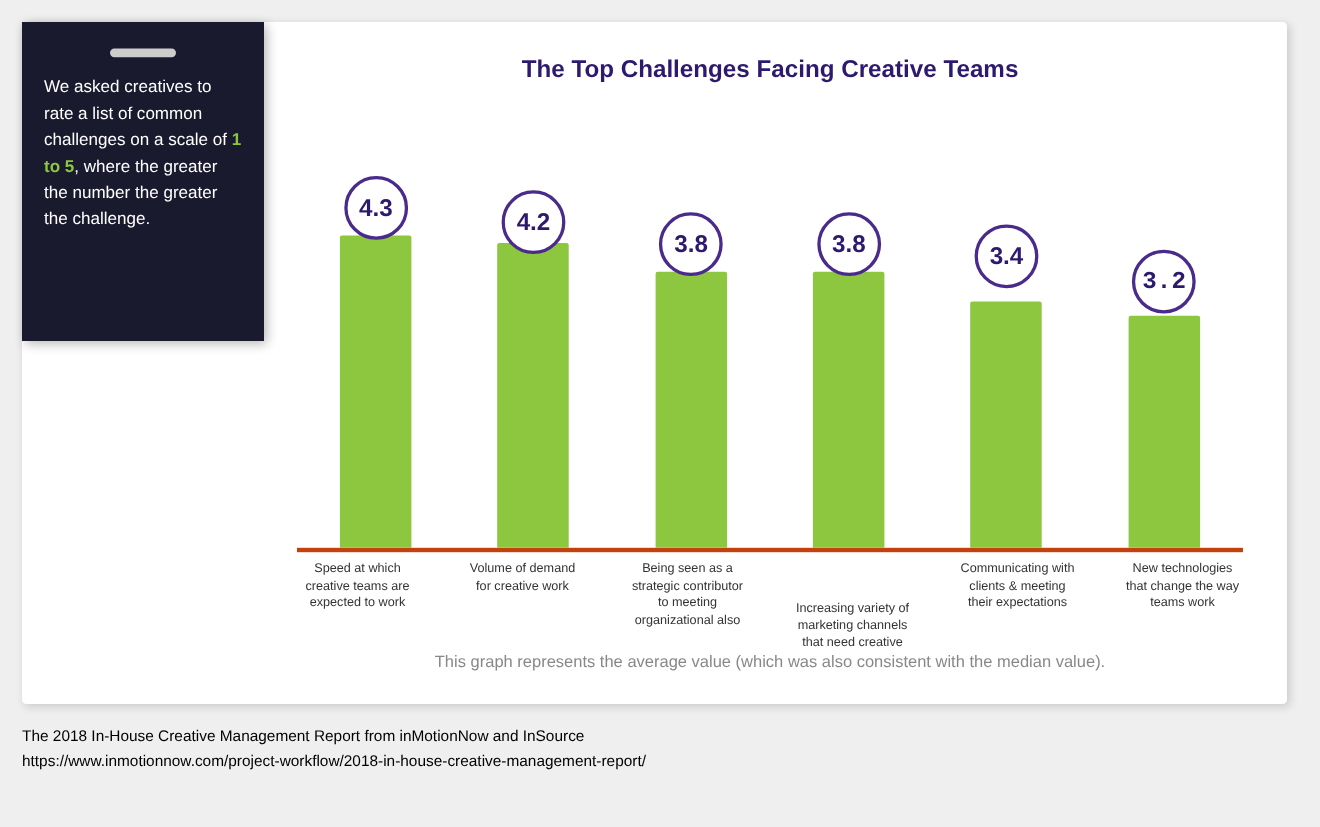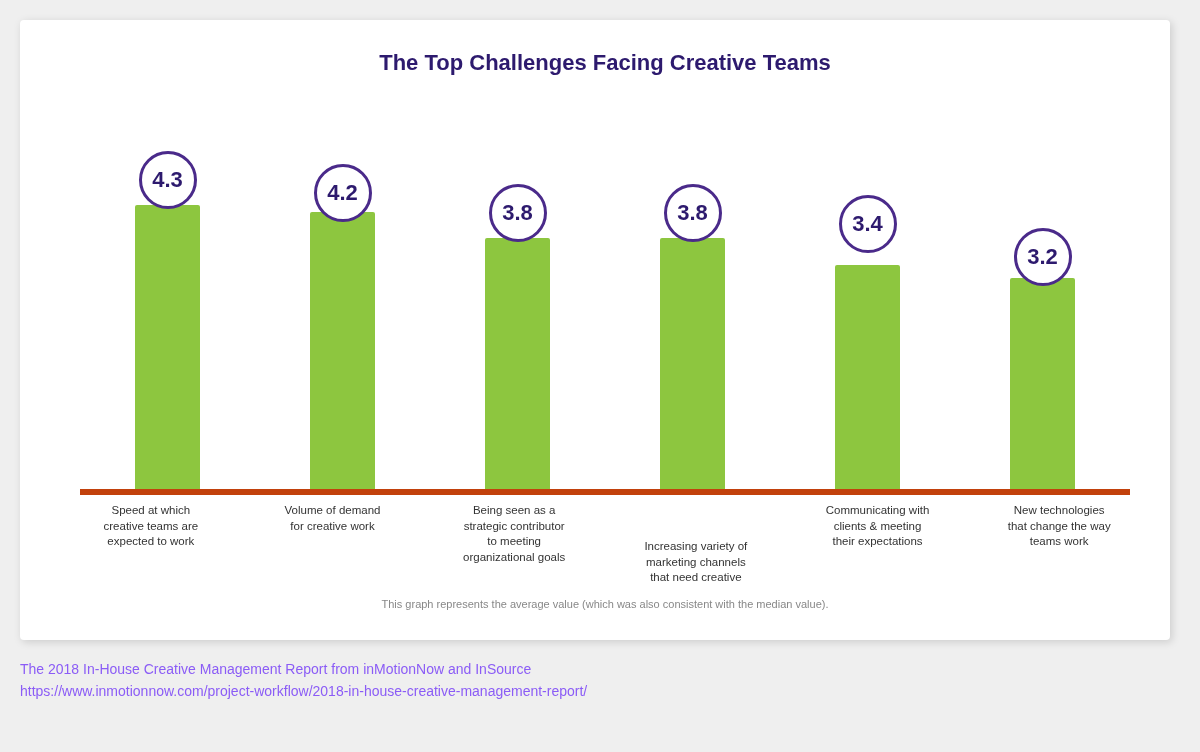--- a/index.html
+++ b/index.html
@@ -88,21 +88,21 @@
       margin-bottom: 20px;
     }
 
     .bars-container {
       display: flex;
       align-items: flex-end;
       justify-content: space-around;
       flex: 1;
       padding-bottom: 0;
       position: relative;
-      border-bottom: 6px solid #c2410c;
+      border-bottom: 4px solid #c2410c;
       min-height: 360px;
     }
 
     .bar-group {
       display: flex;
       flex-direction: column;
       align-items: center;
       justify-content: flex-end;
       flex: 1;
       max-width: 110px;
@@ -144,39 +144,43 @@
     }
 
     .labels-row {
       display: flex;
       justify-content: space-around;
       width: 100%;
       gap: 40px;
     }
 
     .footnote {
-      font-size: 11px;
+      font-size: 15px;
       color: #888;
       text-align: center;
-      margin-top: 12px;
     }
 
     .bottom-text {
       margin-top: 18px;
       font-size: 14px;
-      color: #8b5cf6;
+      color: #000000;
       line-height: 1.6;
     }
   </style>
 </head>
 <body>
 
 <div class="outer-container">
   <div class="card-area">
 
+    <div class="side-note">
+      <p>
+        We asked creatives to rate a list of common challenges on a scale of <span class="highlight">1 to 5</span>, where the greater the number the greater the challenge.
+      </p>
+    </div>
 
     <div class="chart-area">
       <div class="chart-title">The Top Challenges Facing Creative Teams</div>
 
       <div style="flex:1; display:flex; flex-direction:column;">
         <div class="bars-container" id="bars-container">
 
         <div class="bar-group" style="height: 330px;">
               <div class="bar-bubble" style="bottom: 280px;">4.3</div>
               <div class="bar-rect" style="height: 284px; position: absolute; bottom: 0px;"></div>
@@ -191,34 +195,34 @@
             </div>
             <div class="bar-group" style="height: 330px;">
               <div class="bar-bubble" style="bottom: 247px;">3.8</div>
               <div class="bar-rect" style="height: 251px; position: absolute; bottom: 0px;"></div>
             </div>
             <div class="bar-group" style="height: 330px;">
               <div class="bar-bubble" style="bottom: 236px;">3.4</div>
               <div class="bar-rect" style="height: 224px; position: absolute; bottom: 0px;"></div>
             </div>
             <div class="bar-group" style="height: 330px;">
-              <div class="bar-bubble" style="bottom: 203px;">3.2</div>
+              <div class="bar-bubble" style="bottom: 213px; font-family: Liberation Mono, monospace;">3.2</div>
               <div class="bar-rect" style="height: 211px; position: absolute; bottom: 0px;"></div>
             </div>
           </div>
         <div class="labels-row" id="labels-row">
 
         <div style="flex: 1 1 0%; display: flex; justify-content: center;">
               <div class="bar-label">Speed at which creative teams are expected to work</div>
             </div>
             <div style="flex: 1 1 0%; display: flex; justify-content: center;">
               <div class="bar-label">Volume of demand for creative work</div>
             </div>
             <div style="flex: 1 1 0%; display: flex; justify-content: center;">
-              <div class="bar-label">Being seen as a strategic contributor to meeting organizational goals</div>
+              <div class="bar-label">Being seen as a strategic contributor to meeting organizational also</div>
             </div>
             <div style="flex: 1 1 0%; display: flex; justify-content: center; margin-top: 36px;">
               <div class="bar-label">Increasing variety of marketing channels that need creative</div>
             </div>
             <div style="flex: 1 1 0%; display: flex; justify-content: center;">
               <div class="bar-label">Communicating with clients &amp; meeting their expectations</div>
             </div>
             <div style="flex: 1 1 0%; display: flex; justify-content: center;">
               <div class="bar-label">New technologies that change the way teams work</div>
             </div>

